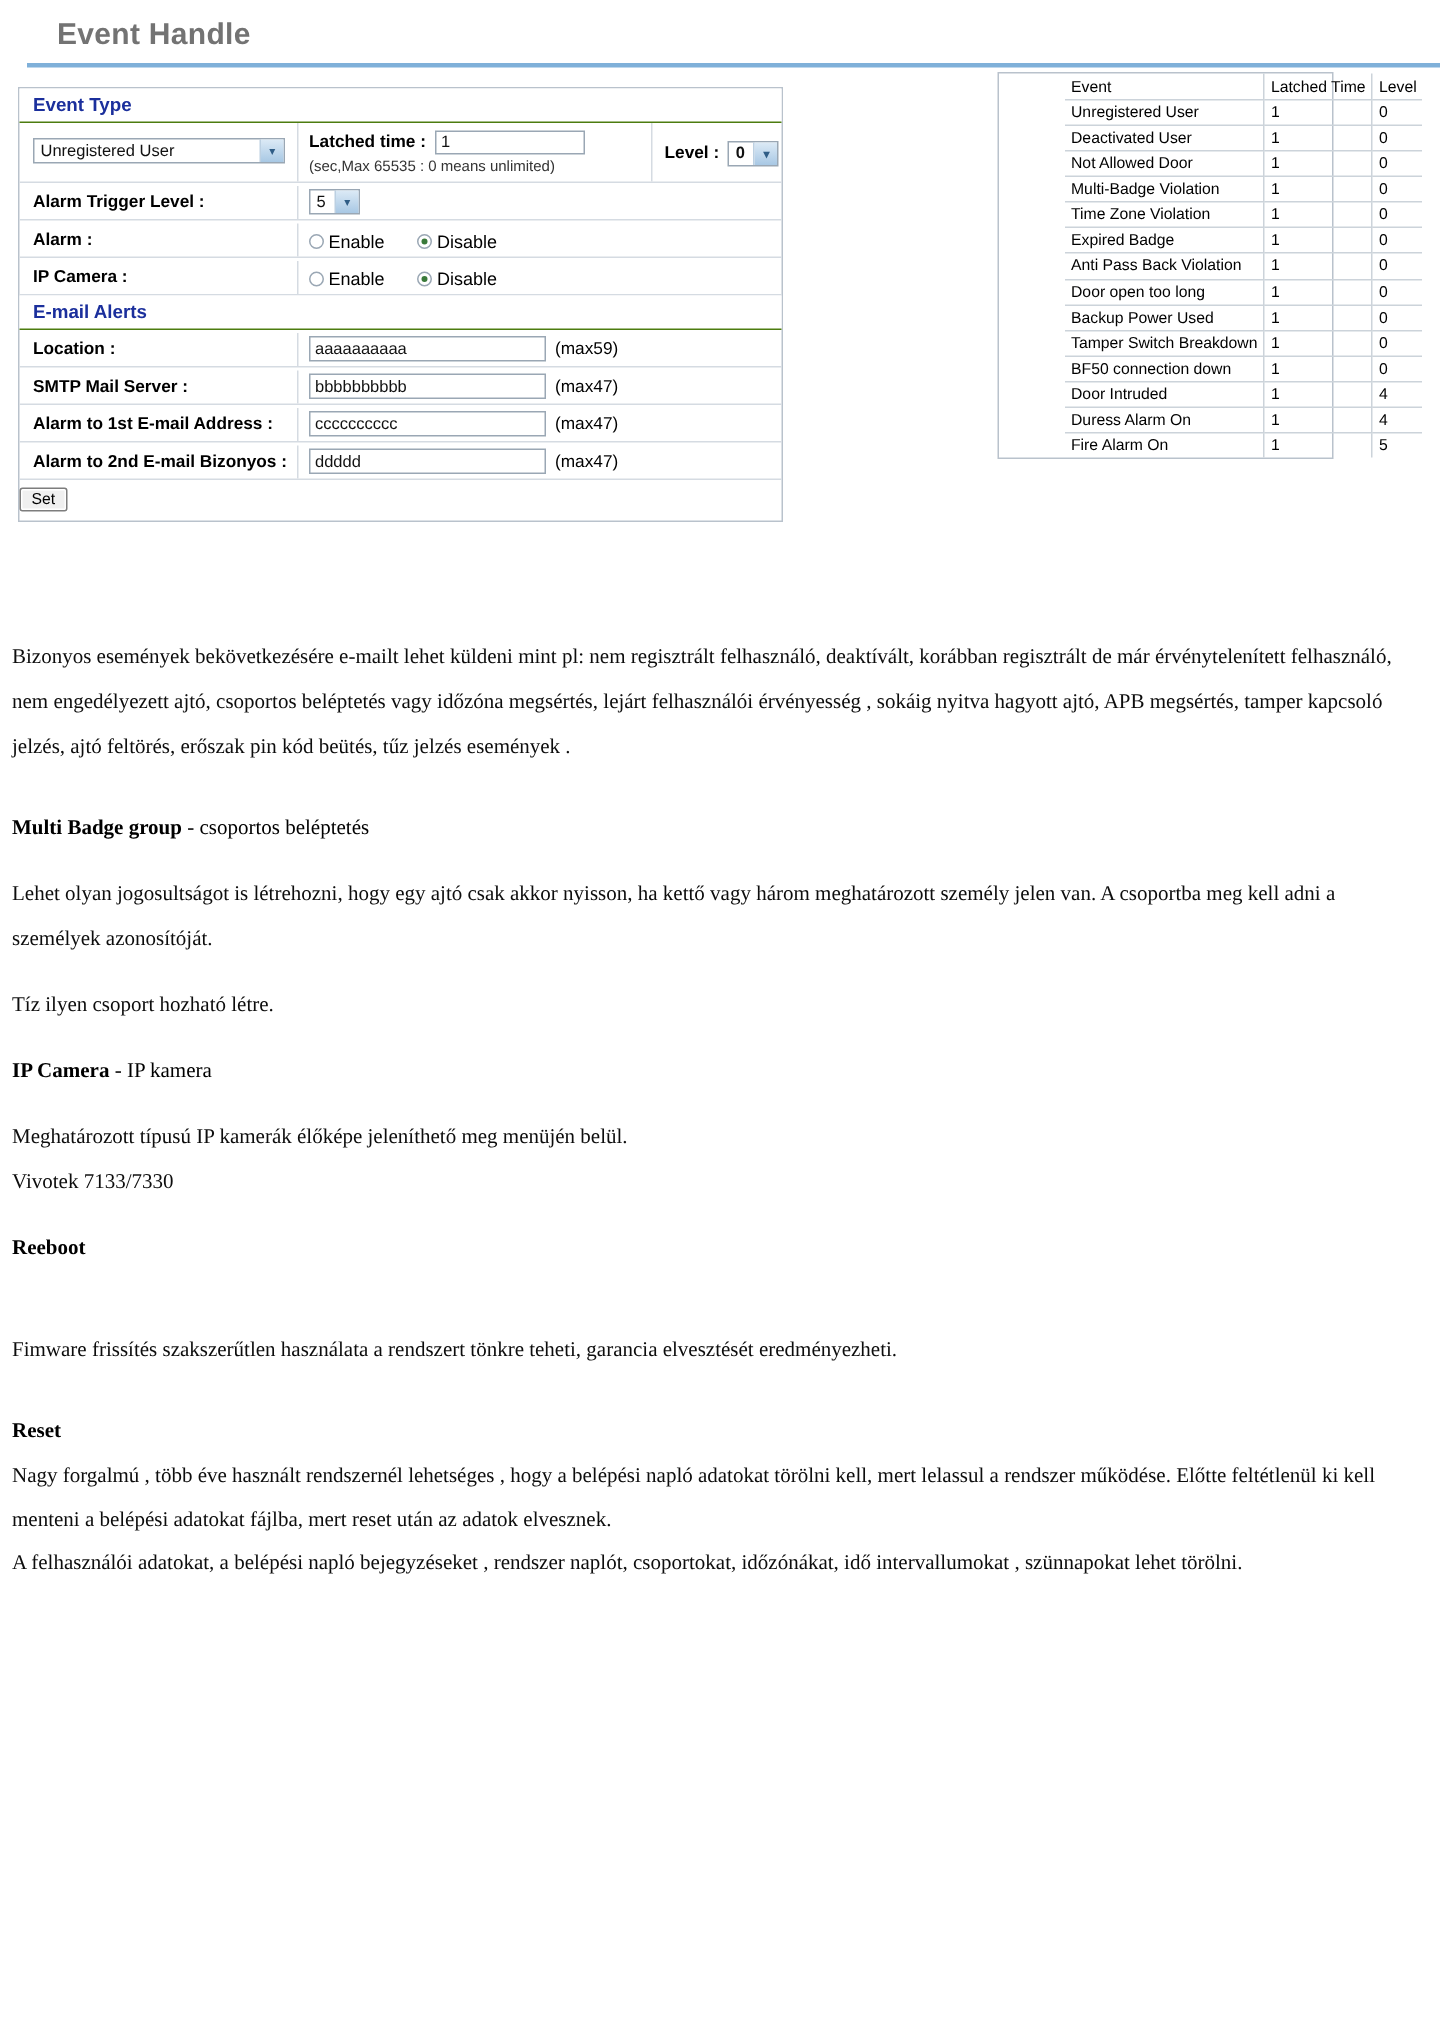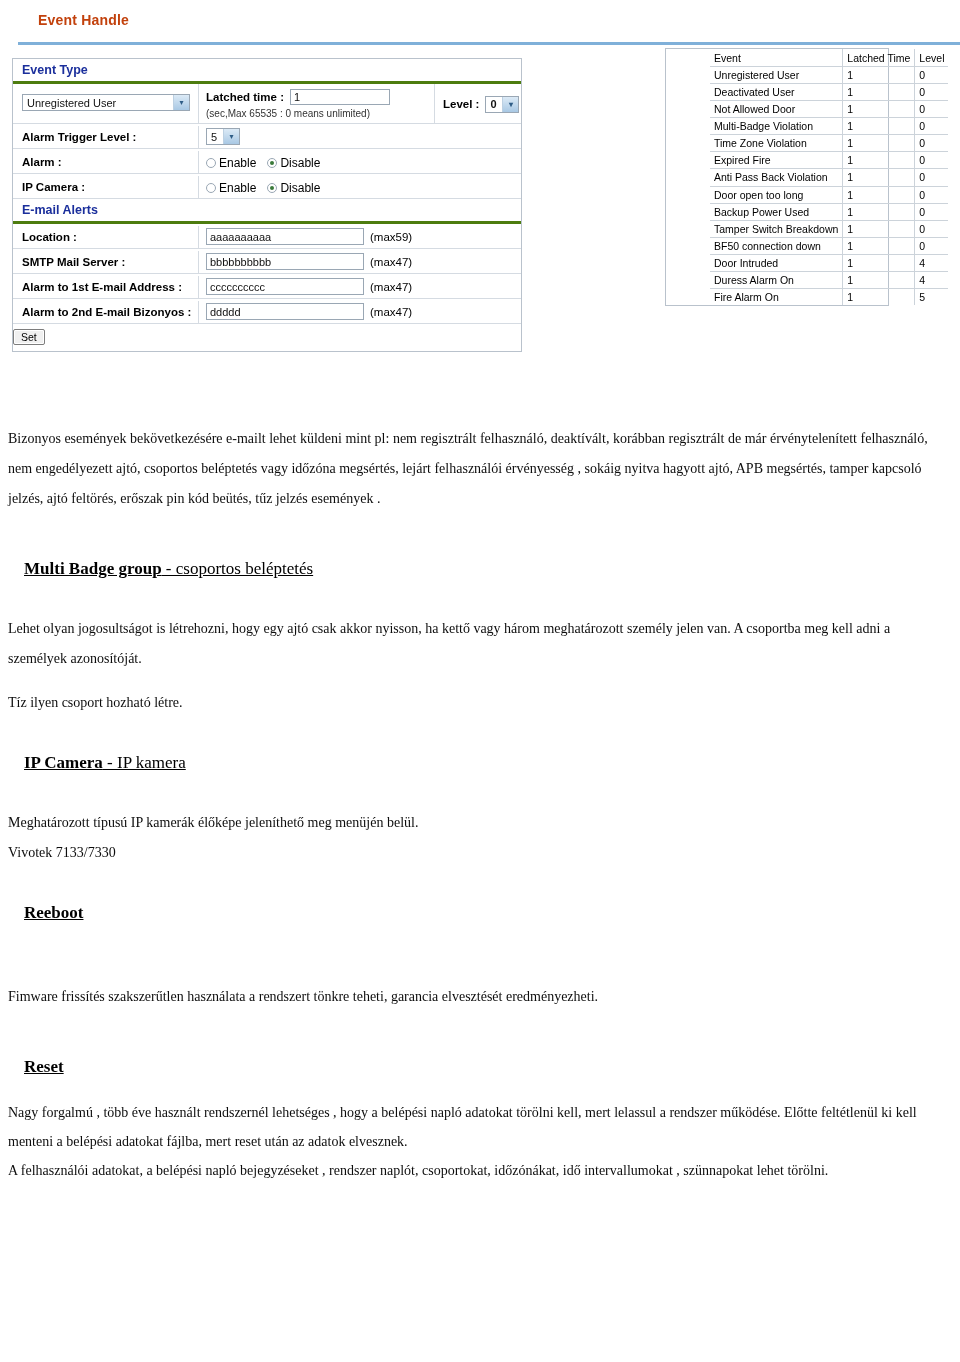--- a/index.html
+++ b/index.html
@@ -26,22 +26,22 @@
     height: 420px;
     background: #ffffff;
   }
 
   #app-title {
     position: absolute;
     left: 38px;
     top: 12px;
     font-family: "Liberation Sans", sans-serif;
     font-weight: bold;
-    font-size: 14px;
-    color: #c2410c;
+    font-size: 20px;
+    color: #737373;
     letter-spacing: 0.2px;
   }
 
   #title-rule {
     position: absolute;
     left: 18px;
     top: 42px;
     width: 942px;
     height: 3px;
     background: #7fb0d9;
@@ -57,21 +57,21 @@
     background: #ffffff;
     box-sizing: border-box;
   }
 
   .section-head {
     font-family: "Liberation Sans", sans-serif;
     font-weight: bold;
     font-size: 12.5px;
     color: #1b2f9c;
     padding: 4px 0 4px 9px;
-    border-bottom: 3px solid #4d7c0f;
+    border-bottom: 1px solid #4d7c0f;
     background: #ffffff;
   }
 
   .frow {
     display: flex;
     border-bottom: 1px solid #d5dbe2;
     min-height: 24px;
     align-items: flex-end;
   }
   .frow:last-child { border-bottom: none; }
@@ -177,21 +177,21 @@
     font-family: "Liberation Sans", sans-serif;
     font-size: 11px;
     color: #111;
     padding: 0 3px;
     display: inline-flex;
     align-items: center;
   }
   .txt-latched { width: 100px; }
   .txt-email { width: 158px; height: 17px; }
 
-  .radio-set { display: flex; align-items: center; gap: 11px; }
+  .radio-set { display: flex; align-items: center; gap: 22px; }
   .radio-item { display: inline-flex; align-items: center; gap: 3px; font-size: 12px; }
   .rb {
     width: 10px; height: 10px; border-radius: 50%;
     border: 1px solid #9aa7b4; background: #fff;
     box-sizing: border-box; display: inline-block; position: relative;
   }
   .rb.on::after {
     content: "";
     position: absolute; left: 2px; top: 2px;
     width: 4px; height: 4px; border-radius: 50%;
@@ -269,28 +269,27 @@
     font-family: "Liberation Serif", serif;
     font-size: 14px;
     line-height: 30px;
     color: #0d0d0d;
     text-align: left;
   }
   .para.tight { line-height: 29px; }
   .spacer-sm { height: 14px; }
   .spacer-md { height: 24px; }
   .head-b {
-    margin: 16px;
+    margin: 0;
     padding: 0 12px 0 8px;
     font-family: "Liberation Serif", serif;
-    font-size: 17px;
+    font-size: 14px;
     line-height: 30px;
     font-weight: bold;
     color: #000;
-    text-decoration: underline;
   }
   .head-b .norm { font-weight: normal; }
 </style>
 </head>
 <body>
 
 <div id="screenshot">
 
   <div id="app-title">Event Handle</div>
   <div id="title-rule"></div>
@@ -432,21 +431,21 @@
             <td class="col-evt">Multi-Badge Violation</td>
             <td class="col-lt">1</td>
             <td class="col-lvl">0</td>
           </tr>
           <tr>
             <td class="col-evt">Time Zone Violation</td>
             <td class="col-lt">1</td>
             <td class="col-lvl">0</td>
           </tr>
           <tr>
-            <td class="col-evt">Expired Fire</td>
+            <td class="col-evt">Expired Badge</td>
             <td class="col-lt">1</td>
             <td class="col-lvl">0</td>
           </tr>
           <tr>
             <td class="col-evt">Anti Pass Back Violation</td>
             <td class="col-lt">1</td>
             <td class="col-lvl">0</td>
           </tr>
           <tr>
             <td class="col-evt">Door open too long</td>

